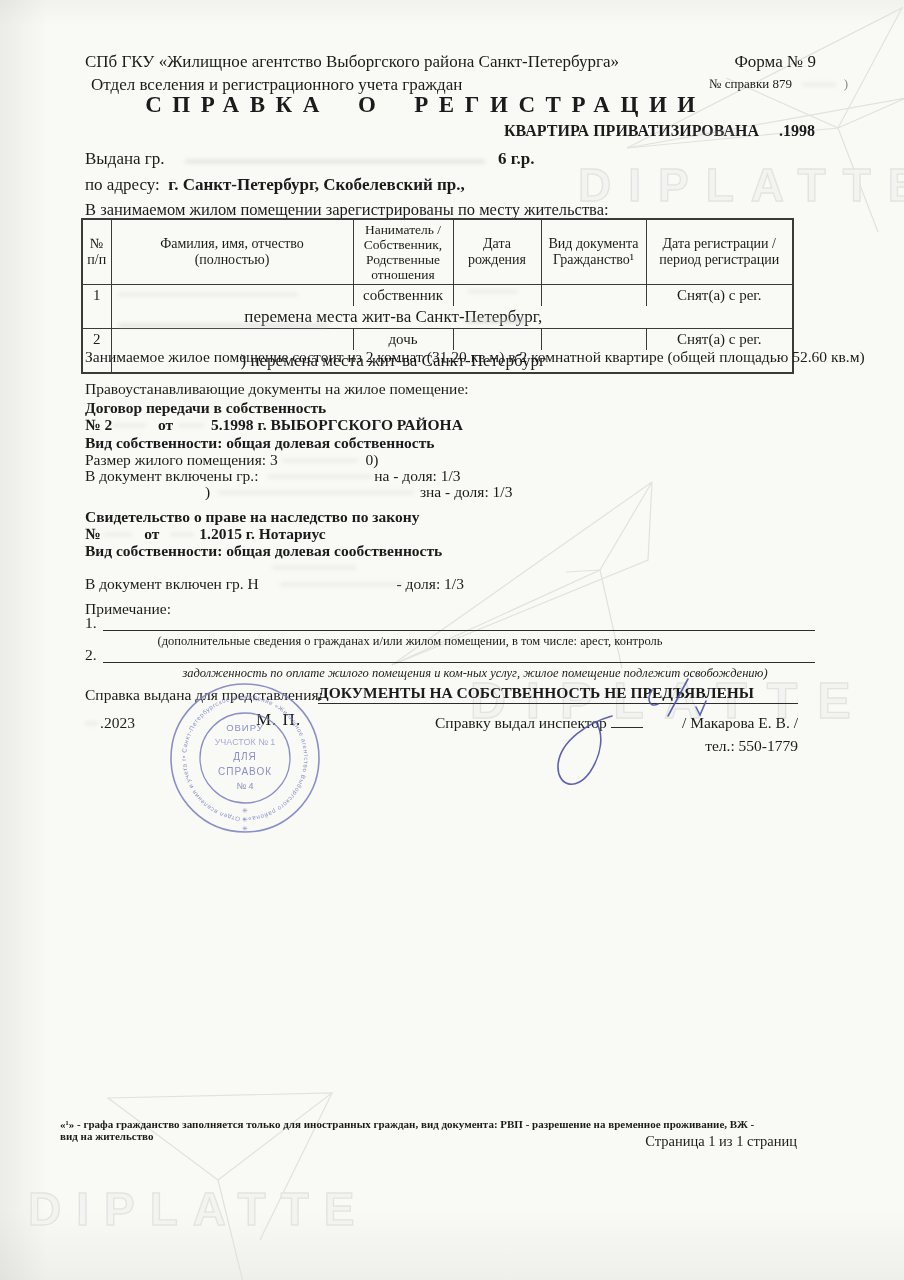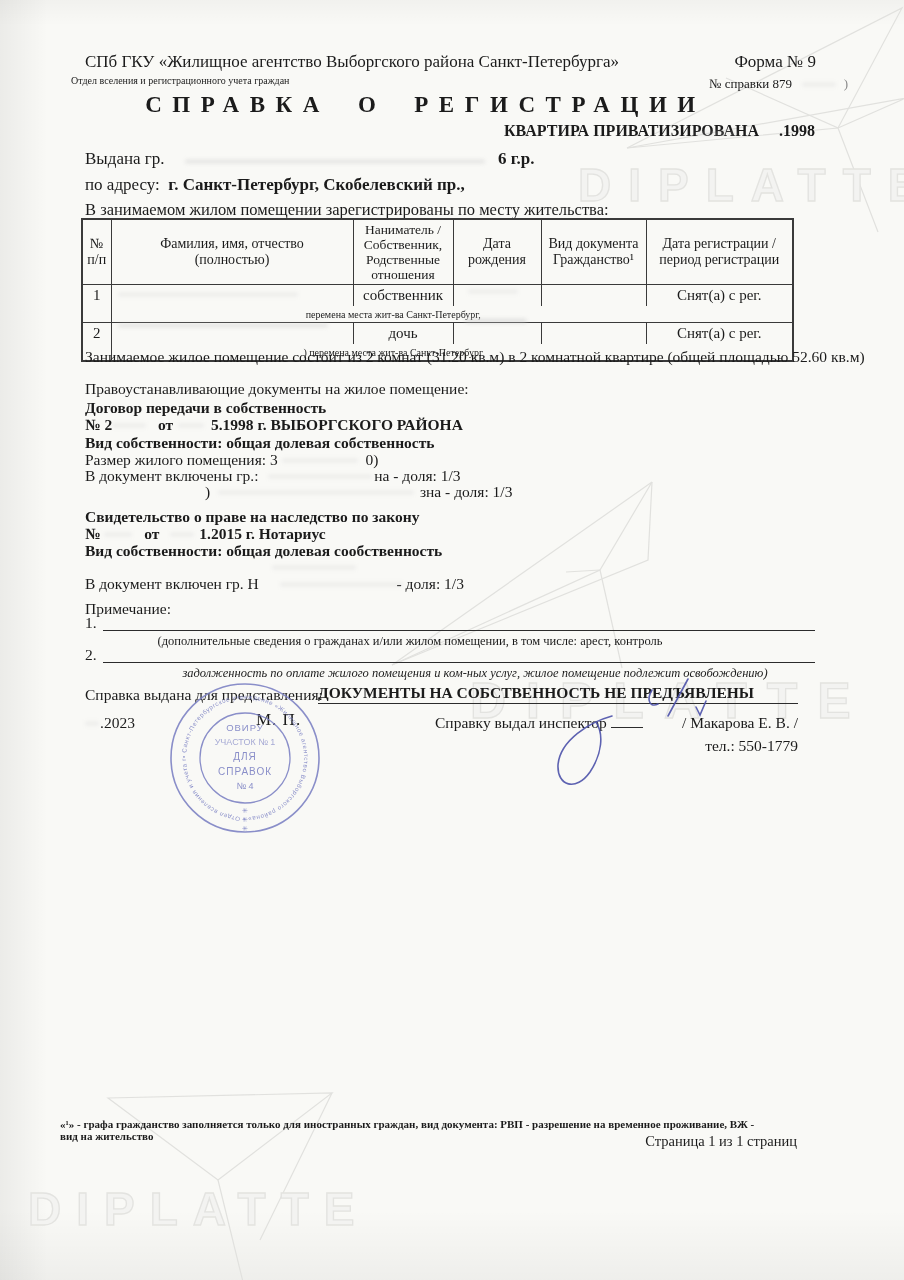--- a/index.html
+++ b/index.html
@@ -18,40 +18,40 @@
   
   .wm{
     position:absolute;font-family:"Liberation Sans","DejaVu Sans",sans-serif;
     font-weight:700;color:#f3f3f1;-webkit-text-stroke:1.3px #e3e3e0;
     white-space:nowrap;pointer-events:none;user-select:none;
   }
   svg.planes{position:absolute;left:0;top:0;pointer-events:none;}
 
   
   .org1{left:85px;top:52px;font-size:17px;}
-  .org2{left:71px;top:75px;font-size:10px;}
+  .org2{left:91px;top:75px;font-size:17px;}
   .form{right:88px;top:52px;font-size:17px;}
   .ref{right:112px;top:76px;font-size:13px;}
   .reftail{right:56px;top:76px;font-size:13px;color:#8a8a8a;}
   .title{left:0;right:53px;top:92px;text-align:center;font-size:23px;font-weight:bold;letter-spacing:0.46em;word-spacing:0.5em;}
   .priv{right:89px;top:122px;font-size:16px;font-weight:bold;}
 
   .issued{left:85px;top:149px;font-size:17px;}
   .issued-grp{left:498px;top:149px;font-size:17px;font-weight:bold;}
   .addr{left:85px;top:175px;font-size:17px;}
   .addr .v{font-weight:bold;}
   .regline{left:85px;top:200px;font-size:16.5px;}
 
   
   table.reg{position:absolute;left:81px;top:218px;width:711px;border-collapse:collapse;border:2px solid #3a3a3a;table-layout:fixed;}
   table.reg td{border:1px solid #3a3a3a;padding:1px 3px;vertical-align:middle;}
   table.reg td.th{font-size:14px;line-height:1.12;text-align:center;white-space:pre-line;height:62px;}
   tr.main td{border-bottom:none;font-size:15px;height:19px;}
   tr.main td.c{text-align:center;}
-  tr.note td{border-top:none;font-size:10px;height:14px;margin-top:35px;}
+  tr.note td{border-top:none;font-size:17px;height:14px;margin-top:35px;}
   tr.note td.span{text-align:center;padding-right:120px;}
 
   .line15{font-size:15.5px;line-height:17px;}
   .u{border-bottom:1.5px solid #2c2c2c;}
   .uline{position:absolute;border-bottom:1.5px solid #2c2c2c;height:0;}
   .hint{position:absolute;font-size:12.5px;}
 
   .smudge{position:absolute;background:#c7c7c7;filter:blur(2px);opacity:.55;border-radius:2px;}
   .smudge.lite{opacity:.35;}
 

